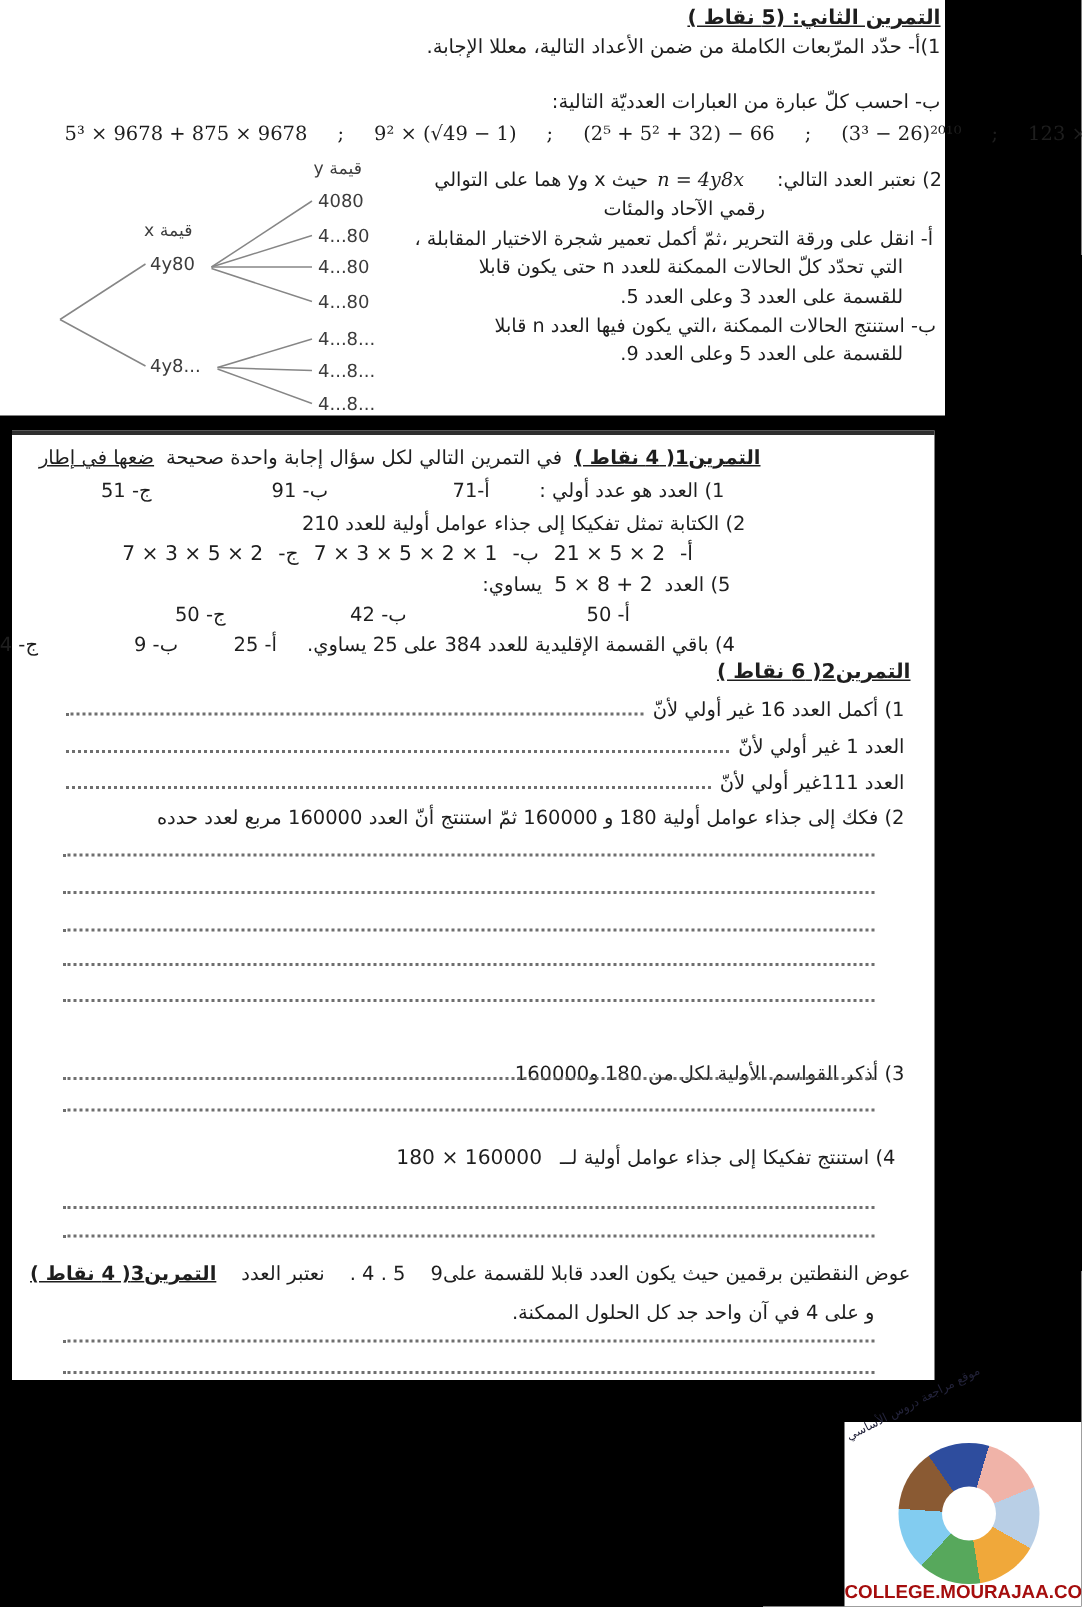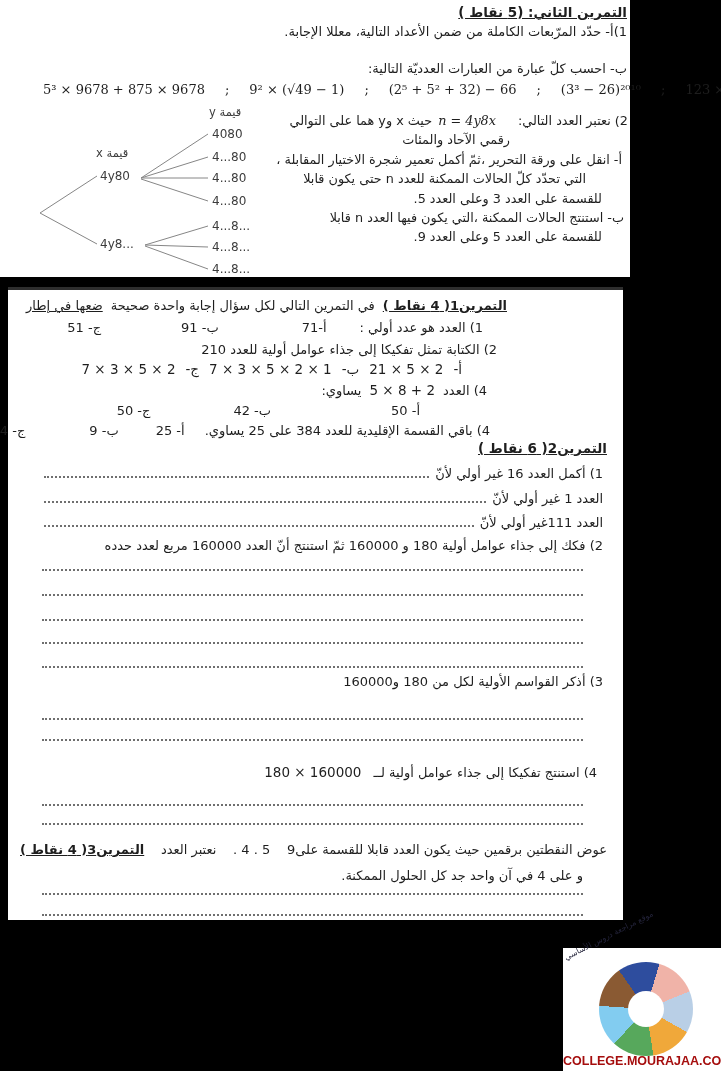--- a/index.html
+++ b/index.html
@@ -67,21 +67,21 @@
   </div>
 
   <div id="q2block">
     <div class="frow" style="direction:rtl">
       <span>2) نعتبر العدد التالي:</span>
       <span class="math it" style="margin:0 22px 0 6px">n = 4y8x</span>
       <span>حيث x وy هما على التوالي</span>
     </div>
     <div style="margin-right:118px">رقمي الآحاد والمئات</div>
     <div style="margin-right:6px">أ- انقل على ورقة التحرير ،ثمّ أكمل تعمير شجرة الاختيار المقابلة ،</div>
-    <div style="margin-right:42px">التي تحدّد كلّ الحالات الممكنة للعدد n حتى يكون قابلا</div>
+    <div style="margin-right:26px">التي تحدّد كلّ الحالات الممكنة للعدد n حتى يكون قابلا</div>
     <div style="margin-right:26px">للقسمة على العدد 3 وعلى العدد 5.</div>
     <div style="margin-right:4px">ب- استنتج الحالات الممكنة ،التي يكون فيها العدد n قابلا</div>
     <div style="margin-right:26px">للقسمة على العدد 5 وعلى العدد 9.</div>
   </div>
 
   <div id="tree">
     <svg width="290" height="172" viewBox="0 0 290 172">
       <g stroke="#868686" stroke-width="1" fill="none">
         <line x1="25" y1="108" x2="82" y2="71"></line>
         <line x1="25" y1="108" x2="82" y2="139"></line>
@@ -128,21 +128,21 @@
   <div class="row frow" style="top:71px;right:161px;direction:rtl;gap:10px;font-size:13.5px">
     <span>أ-</span>
     <span class="ltr">21 × 5 × 2</span>
     <span>ب-</span>
     <span class="ltr">7 × 3 × 5 × 2 × 1</span>
     <span>ج-</span>
     <span class="ltr">7 × 3 × 5 × 2</span>
   </div>
 
   <div class="row frow" style="top:92px;right:136px;direction:rtl;gap:8px">
-    <span>4) العدد</span>
+    <span>5) العدد</span>
     <span class="ltr" style="font-size:13.5px">5 × 8 + 2</span>
     <span>يساوي:</span>
   </div>
 
   <div class="row frow" style="top:113px;right:203px;direction:rtl">
     <span class="rtl" style="margin-left:120px">أ- 50</span>
     <span class="rtl" style="margin-left:83px">ب- 42</span>
     <span class="rtl">ج- 50</span>
   </div>
 
@@ -169,21 +169,21 @@
   </div>
 
   <div class="row rtl" style="top:248px;right:20px">2) فكك إلى جذاء عوامل أولية  180  و 160000 ثمّ استنتج أنّ العدد 160000 مربع لعدد حدده</div>
 
   <div class="dline" style="top:279px"></div>
   <div class="dline" style="top:304px"></div>
   <div class="dline" style="top:329px"></div>
   <div class="dline" style="top:352px"></div>
   <div class="dline" style="top:376px"></div>
 
-  <div class="row rtl" style="top:384px;right:20px">3) أذكر القواسم الأولية لكل من 180 و160000</div>
+  <div class="row rtl" style="top:419px;right:20px">3) أذكر القواسم الأولية لكل من 180 و160000</div>
 
   <div class="dline" style="top:428px"></div>
   <div class="dline" style="top:449px"></div>
 
   <div class="row frow" style="top:474px;right:26px;direction:rtl;gap:12px">
     <span>4) استنتج تفكيكا إلى جذاء عوامل أولية لــ</span>
     <span class="ltr" style="font-size:13.5px">180 × 160000</span>
   </div>
 
   <div class="dline" style="top:514px"></div>

